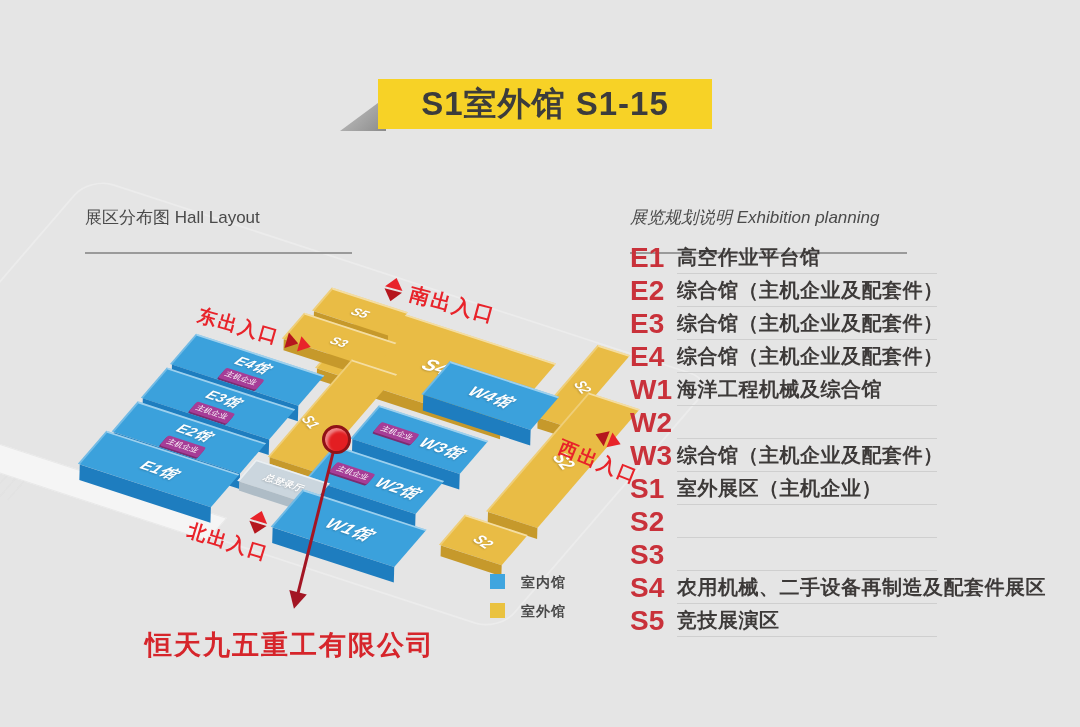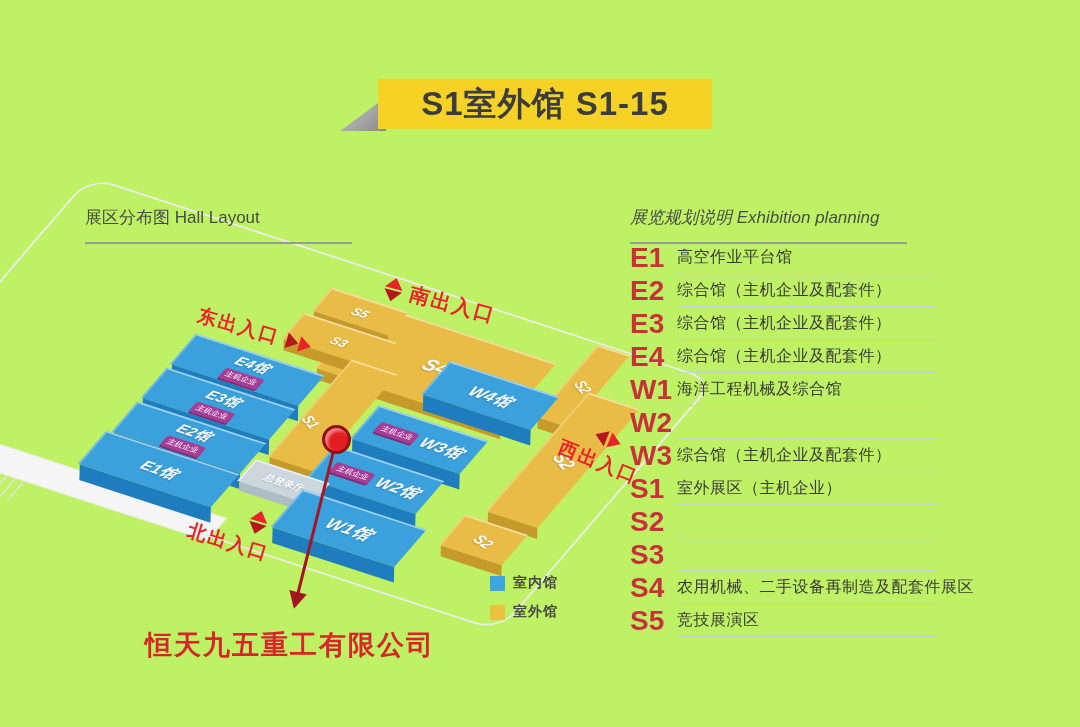--- a/index.html
+++ b/index.html
@@ -1,46 +1,46 @@
 <!DOCTYPE html>
 <html><head>
 <meta charset="utf-8">
 <style>
   html,body { margin:0; padding:0; background:#fff; }
   #stage {
-    position:relative; width:1080px; height:727px; overflow:hidden; background:#bef264;
+    position:relative; width:1080px; height:727px; overflow:hidden; background:#e5e5e5;
     font-family:"Liberation Sans","DejaVu Sans",sans-serif;
   }
   
   .banner {
     position:absolute; left:378px; top:79px; width:334px; height:50px;
     background:#F7D226; color:#3C3C3C; z-index:6;
     display:flex; align-items:center; justify-content:center;
     font-size:33px; font-weight:bold; letter-spacing:1px;
   }
   .banner-tail {
     position:absolute; left:340px; top:97px; width:46px; height:34px; z-index:5;
     background:linear-gradient(135deg,#c9c9c9,#8a8a8a);
     clip-path:polygon(100% 0, 100% 100%, 0 100%);
   }
   
   .section-h {
-    position:absolute; top:206px; padding-bottom:13px; border-bottom:2px solid #9a9a9a;
+    position:absolute; top:206px; padding-bottom:23px; border-bottom:2px solid #9a9a9a;
     font-size:17px; color:#4a4a4a; z-index:4; white-space:nowrap;
   }
   #hall-layout-h { left:85px; width:267px; }
   #planning-h { left:630px; width:277px;font-style:italic; }
   
   .plist { position:absolute; left:630px; top:241px; width:450px; z-index:4; }
   .prow { position:relative; height:33px; display:flex; align-items:center; }
   .prow::after {
     content:''; position:absolute; left:47px; bottom:0; width:260px; height:1px; background:#cfcfcf;
   }
   .pcode { width:47px; font-size:28px; font-weight:bold; color:#C9313A; }
-  .pdesc { font-size:16px; font-weight:normal; color:#3D3A39; white-space:nowrap; letter-spacing:.5px; }
+  .pdesc { font-size:20px; font-weight:bold; color:#3D3A39; white-space:nowrap; letter-spacing:.5px; }
   
   .scene {
     position:absolute; left:100px; top:270px; width:0; height:0; z-index:1;
     transform:matrix(0.95,0.31,-0.62,0.72,0,0); transform-origin:0 0;
   }
   .blk { position:absolute; box-sizing:border-box;
     border-top:2px solid rgba(255,255,255,.5); border-left:2px solid rgba(255,255,255,.28); }
   .blk::after {
     content:''; position:absolute; left:0; top:100%; width:100%;
     background:var(--side); transform:skewX(32deg); transform-origin:0 0; height:var(--d,16px);
@@ -82,21 +82,21 @@
     position:absolute; left:287px; top:592px; width:0; height:0; z-index:24;
     border-left:9px solid transparent; border-right:9px solid transparent;
     border-top:17px solid #A31523; transform:rotate(14deg);
   }
   .callout-name {
     position:absolute; left:140px; top:627px; width:300px; text-align:center; z-index:25;
     font-size:27px; font-weight:bold; color:#D6252B; letter-spacing:2px; white-space:nowrap;
   }
   
   .legend { position:absolute; left:490px; top:574px; z-index:15; }
-  .legend-row { display:flex; align-items:center; gap:8px; margin-bottom:11px; }
+  .legend-row { display:flex; gap:16px; margin-bottom:11px; }
   .swatch { width:15px; height:15px; }
   .sw-indoor { background:#3FA5DF; }
   .sw-outdoor { background:#EAC23F; }
   .legend-label { font-size:14px; font-weight:bold; color:#4a4a4a; letter-spacing:1px; }
 </style>
 </head>
 <body>
 
 <div id="stage">
 

